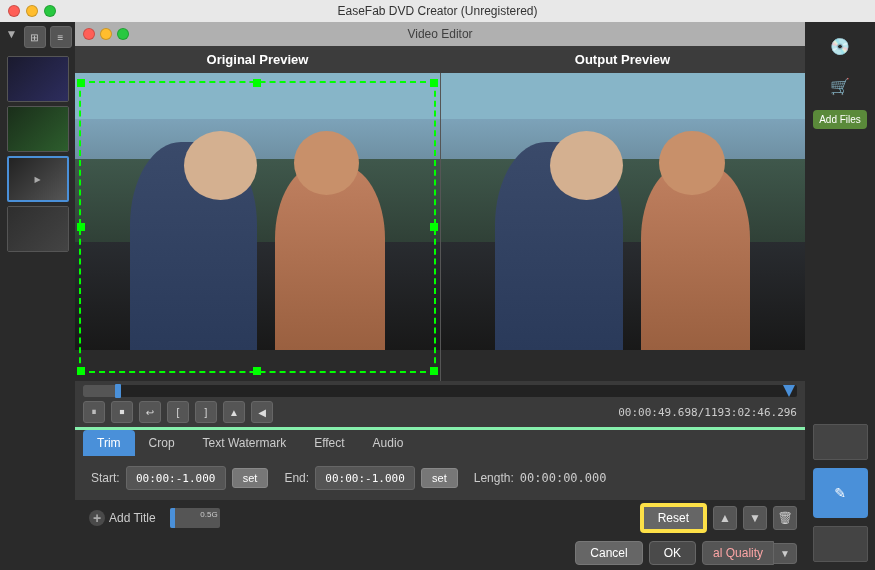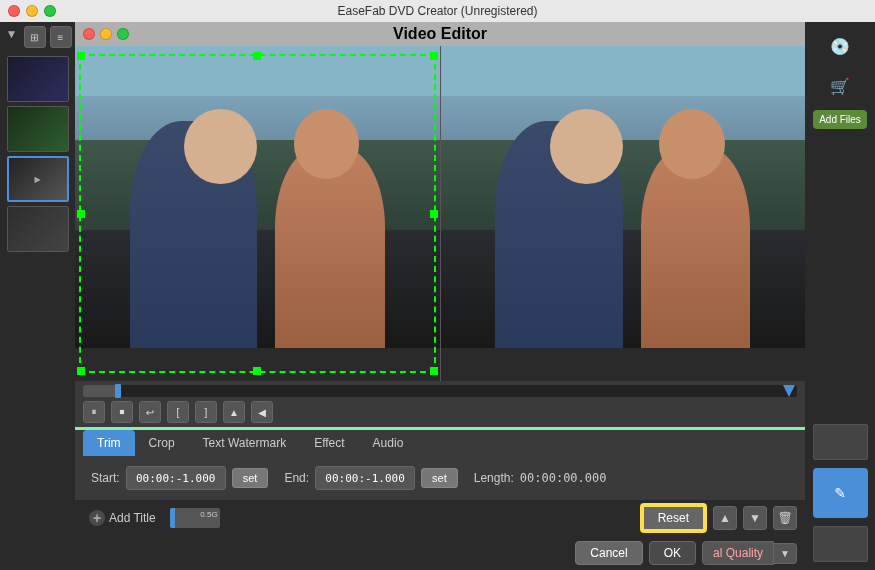--- a/index.html
+++ b/index.html
@@ -145,23 +145,23 @@
     }
     .ve-btn {
       width: 12px; height: 12px;
       border-radius: 50%;
       border: 1px solid rgba(0,0,0,0.2);
     }
     .ve-btn.close { background: #ff5f57; }
     .ve-btn.min { background: #ffbd2e; }
     .ve-btn.max { background: #28c840; }
     .ve-title {
-      font-size: 16px;
-      color: #000000;
-      font-weight: 700;
+      font-size: 12px;
+      color: #404040;
+      font-weight: 400;
     }
     .preview-headers {
       display: flex;
       background: #3c3c3c;
     }
     .preview-header {
       flex: 1;
       text-align: center;
       padding: 6px 0;
       font-size: 13px;
@@ -598,20 +598,24 @@
     <div class="video-editor">
       <div class="video-editor-titlebar">
         <div class="ve-buttons">
           <div class="ve-btn close"></div>
           <div class="ve-btn min"></div>
           <div class="ve-btn max"></div>
         </div>
         <span class="ve-title">Video Editor</span>
       </div>
 
+      <div class="preview-headers">
+        <div class="preview-header">Original Preview</div>
+        <div class="preview-header">Output Preview</div>
+      </div>
 
       <div class="preview-videos">
 
         <div class="preview-panel preview-panel-left">
           <div class="scene">
             <div class="scene-sky"></div>
             <div class="scene-middle"></div>
             <div class="scene-ground"></div>
 
             <div style="position:absolute;bottom:10%;left:0;right:0;height:75%;background:linear-gradient(to bottom, rgba(100,120,150,0.3) 0%, rgba(20,20,20,0.8) 100%);">
@@ -658,20 +662,21 @@
         <div class="controls-row">
           <div class="playback-buttons">
             <div class="pb-btn">⏸</div>
             <div class="pb-btn">⏹</div>
             <div class="pb-btn">↩</div>
             <div class="pb-btn">[</div>
             <div class="pb-btn">]</div>
             <div class="pb-btn">▲</div>
             <div class="pb-btn">◀</div>
           </div>
+          <div class="time-display">00:00:49.698/1193:02:46.296</div>
         </div>
       </div>
 
       <div class="tabs-row">
         <div class="tab-item active">Trim</div>
         <div class="tab-item">Crop</div>
         <div class="tab-item">Text Watermark</div>
         <div class="tab-item">Effect</div>
         <div class="tab-item">Audio</div>
       </div>

